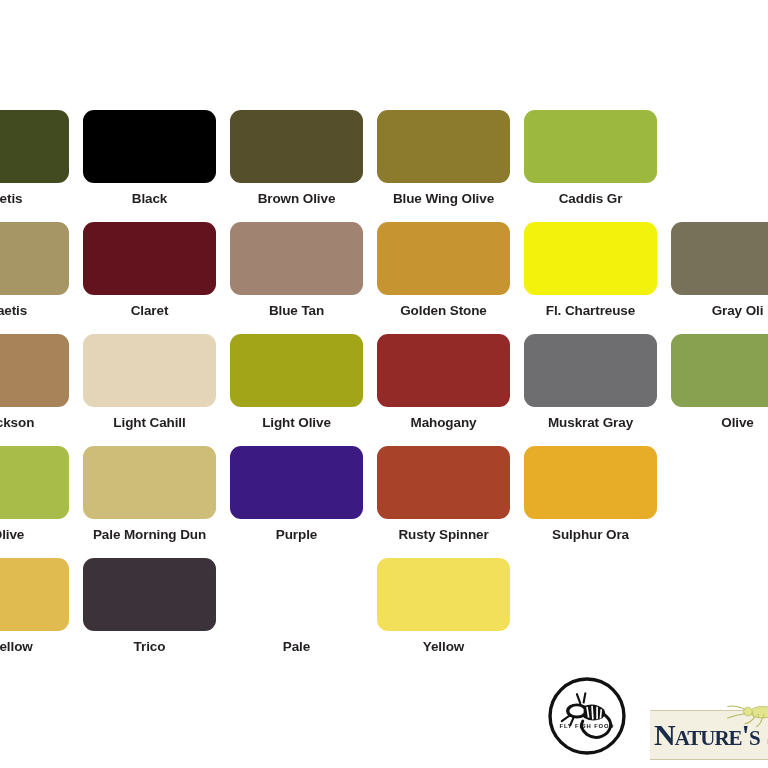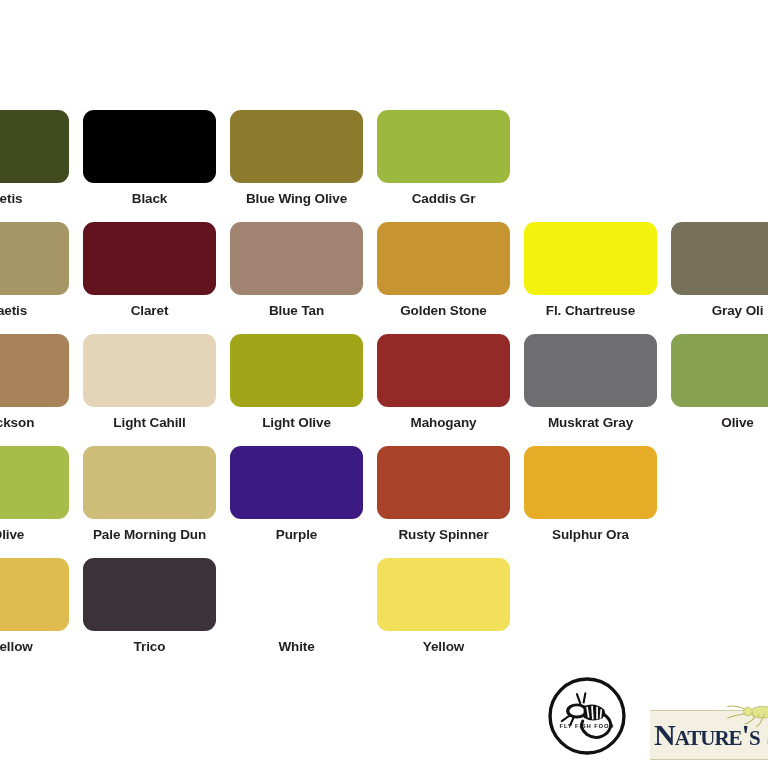--- a/index.html
+++ b/index.html
@@ -122,20 +122,24 @@
     <div class="row">
       <div class="cell">
         <div class="swatch" style="background: rgb(66, 74, 31);"></div>
         <div class="caption">Baetis</div>
       </div>
       <div class="cell">
         <div class="swatch" style="background: rgb(0, 0, 0);"></div>
         <div class="caption">Black</div>
       </div>
       <div class="cell">
+        <div class="swatch" style="background: rgb(85, 80, 43);"></div>
+        <div class="caption">Brown Olive</div>
+      </div>
+      <div class="cell">
         <div class="swatch" style="background: rgb(140, 122, 45);"></div>
         <div class="caption">Blue Wing Olive</div>
       </div>
       <div class="cell">
         <div class="swatch" style="background: rgb(156, 184, 63);"></div>
         <div class="caption">Caddis Gr</div>
       </div>
     </div>
 
     <div class="row">
@@ -219,21 +223,21 @@
       <div class="cell">
         <div class="swatch" style="background: rgb(224, 187, 79);"></div>
         <div class="caption">sh Yellow</div>
       </div>
       <div class="cell">
         <div class="swatch" style="background: rgb(60, 50, 57);"></div>
         <div class="caption">Trico</div>
       </div>
       <div class="cell">
         <div class="swatch" style="background: rgb(255, 255, 255);"></div>
-        <div class="caption">White</div>
+        <div class="caption">Pale</div>
       </div>
       <div class="cell">
         <div class="swatch" style="background: rgb(242, 224, 90);"></div>
         <div class="caption">Yellow</div>
       </div>
       <div class="cell">
         <div class="swatch empty"></div>
       </div>
       <div class="cell">
         <div class="swatch empty"></div>

